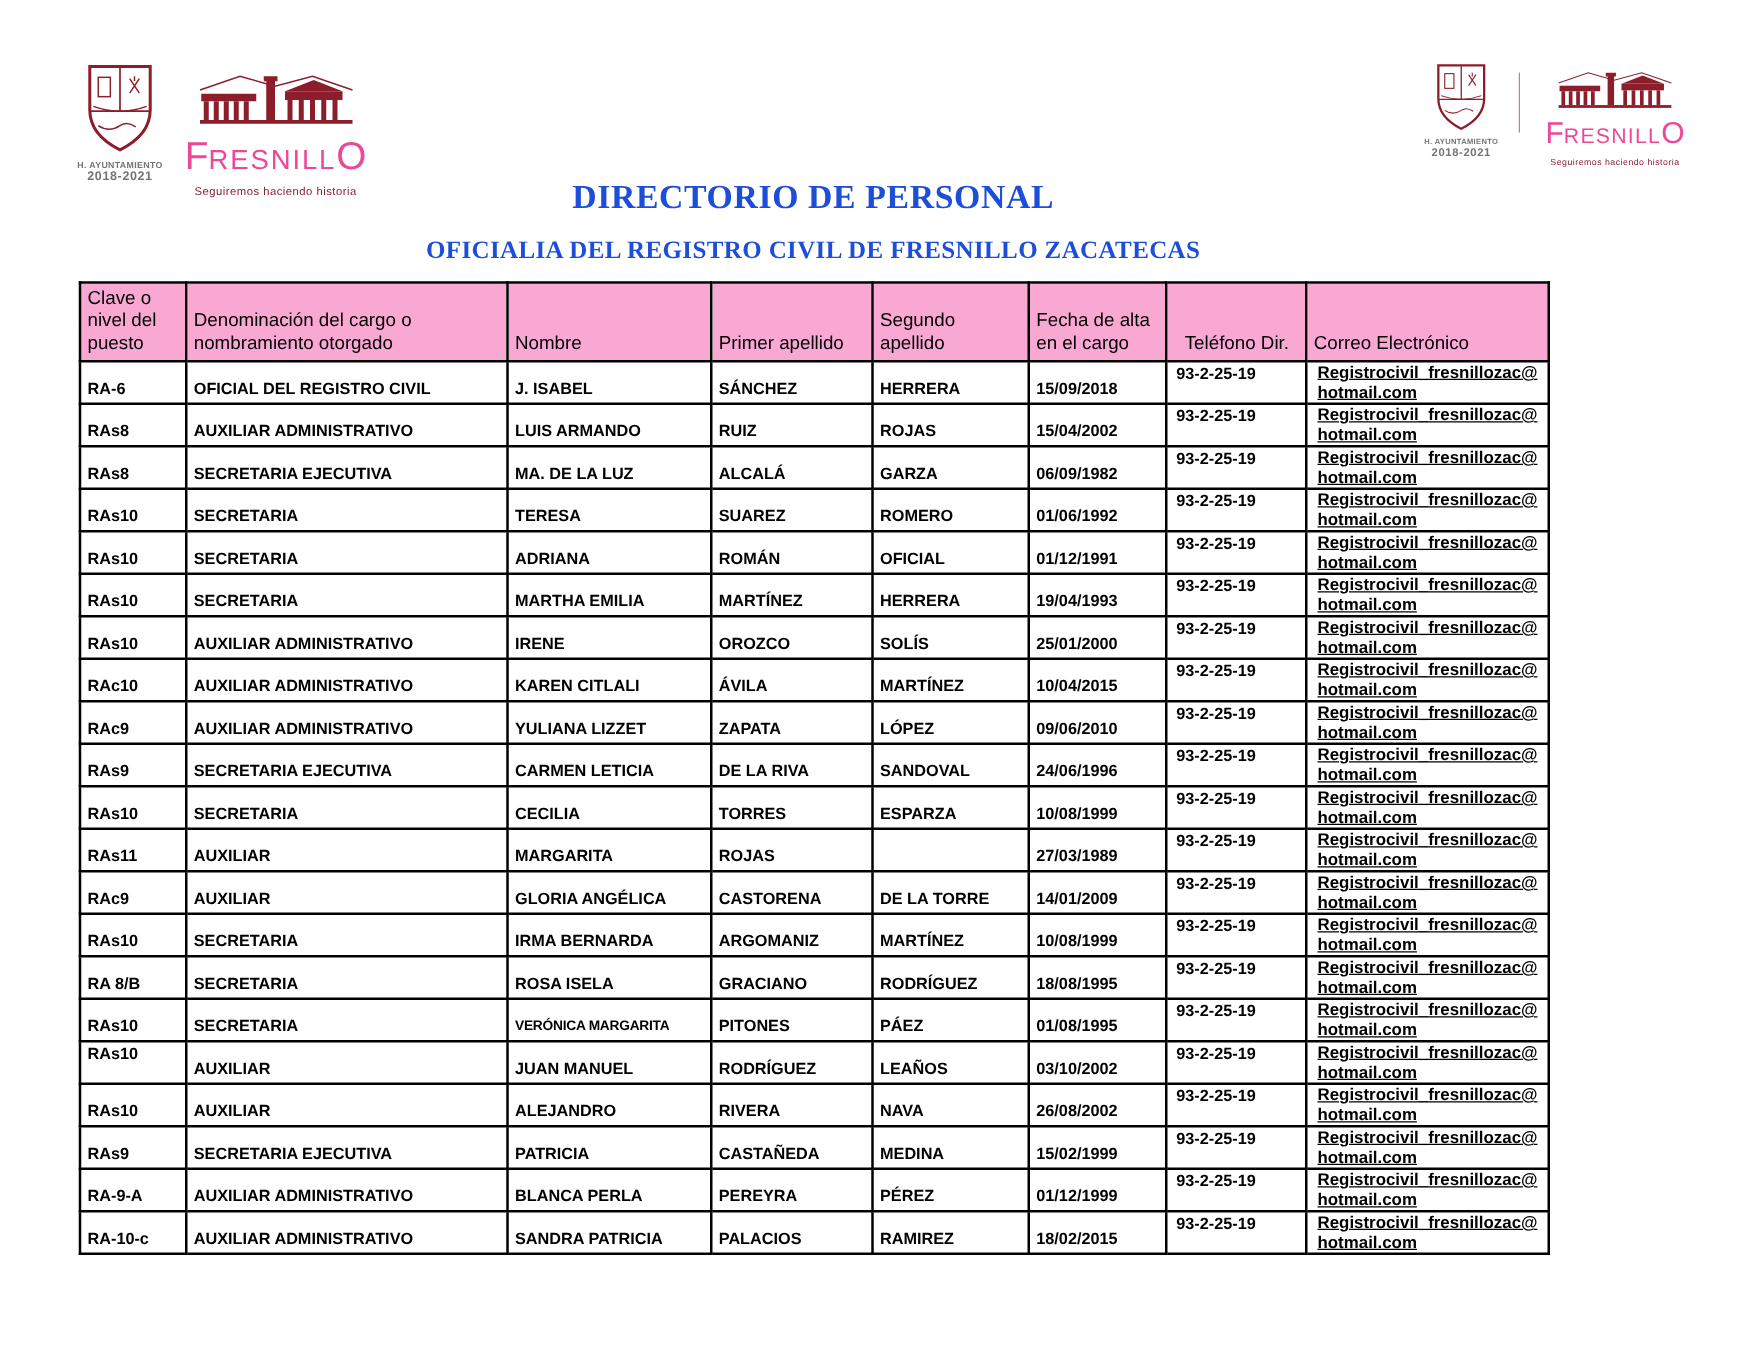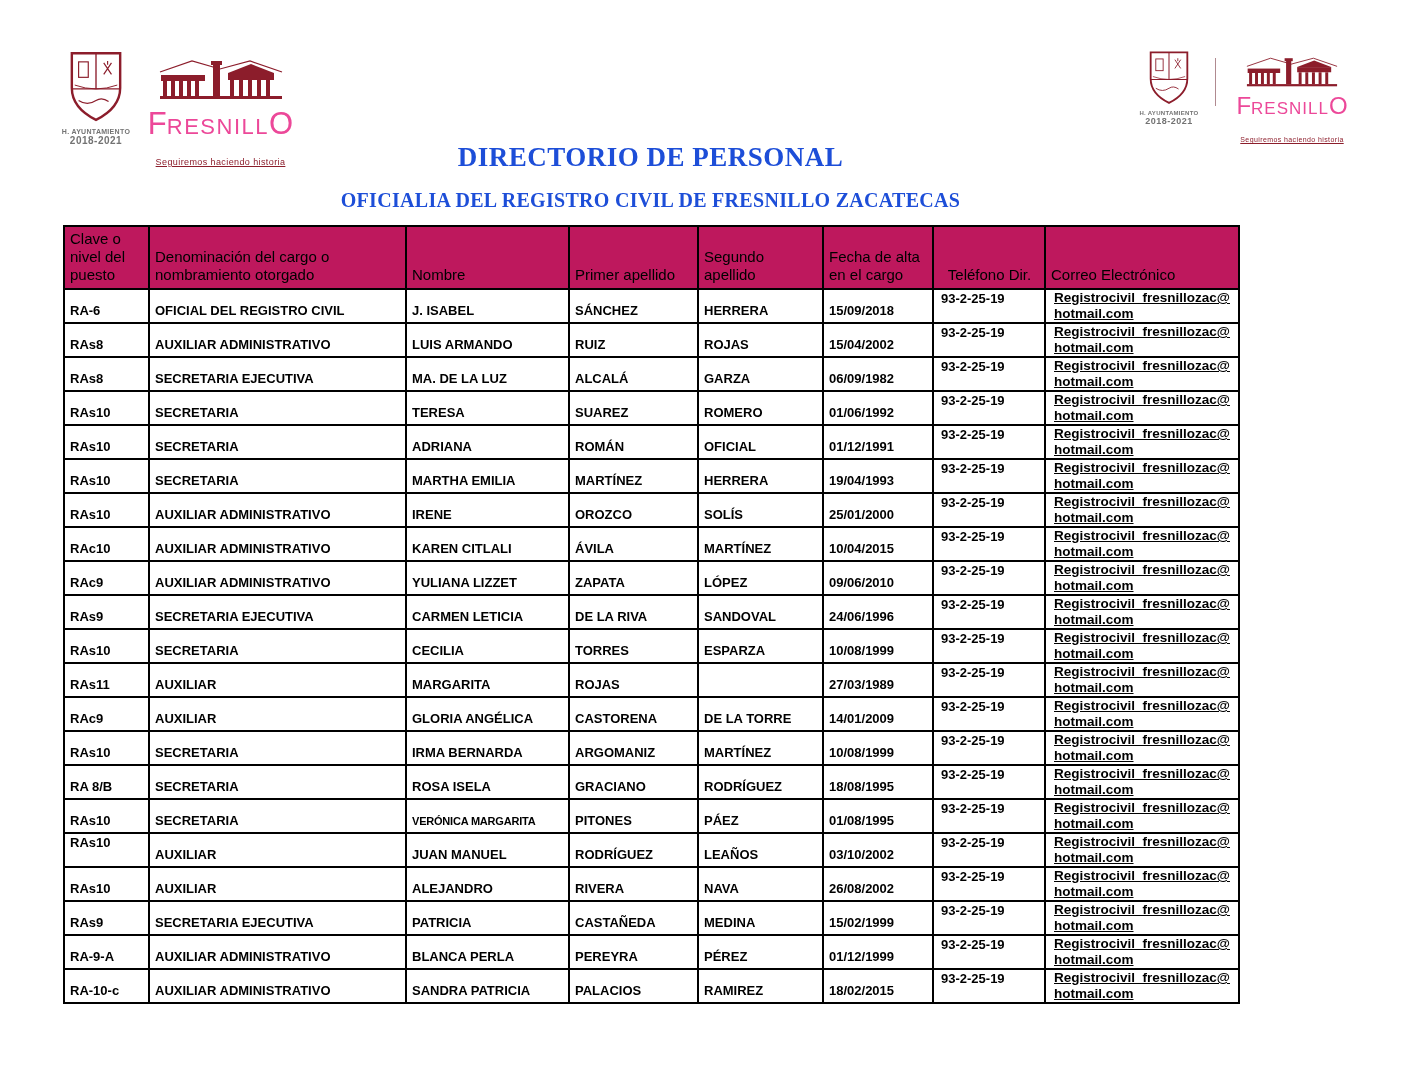--- a/index.html
+++ b/index.html
@@ -13,21 +13,21 @@
   }
 
   
   .logo-block { position: absolute; }
   .shield-wrap { text-align: center; color: #737373; }
   .council-1 { font-size: 7px; font-weight: 700; letter-spacing: 0.3px; white-space: nowrap; }
   .council-2 { font-size: 10px; font-weight: 700; letter-spacing: 0.5px; }
   .wordmark { color: #ec4899; font-family: Liberation Sans, sans-serif; white-space: nowrap; line-height: 1; }
   .wordmark .cap-big { font-size: 31px; }
   .wordmark .cap-mid { font-size: 22px; letter-spacing: 1.5px; }
-  .tagline { color: #8C1D2B; font-size: 9px; letter-spacing: 0.4px; text-align: center; margin-top: 18px; text-decoration: underline; }
+  .tagline { color: #8C1D2B; font-size: 9px; letter-spacing: 0.4px; text-align: center; margin-top: 8px; }
   .logo-right .cap-big { font-size: 24px; }
   .logo-right .cap-mid { font-size: 17px; letter-spacing: 1px; }
   .logo-right .tagline { font-size: 7px; }
   .v-divider { position: absolute; width: 1px; background: #b08a90; }
 
   
   .titles { position: absolute; left: 63px; width: 1175px; top: 142px; text-align: center; color: #1d4ed8; font-family: "Liberation Serif", serif; }
   .title-1 { font-size: 27px; font-weight: 700; letter-spacing: 0.5px; }
   .title-2 { font-size: 20px; font-weight: 700; margin-top: 16px; letter-spacing: 0.3px; }
   .title-3 { font-size: 17px; font-weight: 400; margin-top: 1px; }
@@ -35,21 +35,21 @@
   
   .dir-table {
     position: absolute; left: 63px; top: 225px;
     border-collapse: collapse; table-layout: fixed;
     width: 1175px;
     font-family: "Liberation Sans", sans-serif;
   }
   .dir-table th, .dir-table td { border: 2px solid #000; overflow: hidden; }
   .dir-table thead tr { height: 62px; }
   .dir-table th {
-    background: #be185d;
+    background: #f9a8d4;
     font-weight: 400; font-size: 15px; line-height: 18px;
     text-align: left; vertical-align: bottom;
     padding: 3px 4px 4px 5px;
   }
   .dir-table th.th-center { text-align: center; }
   .dir-table tbody tr { height: 34px; }
   .data-cell {
     font-weight: 700; font-size: 13px; line-height: 14px;
     vertical-align: bottom;
     padding: 1px 3px 4px 5px;

